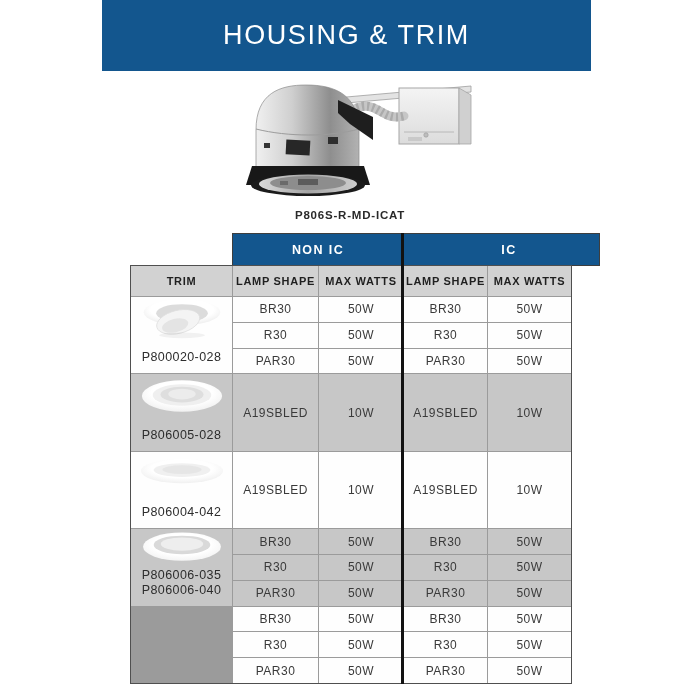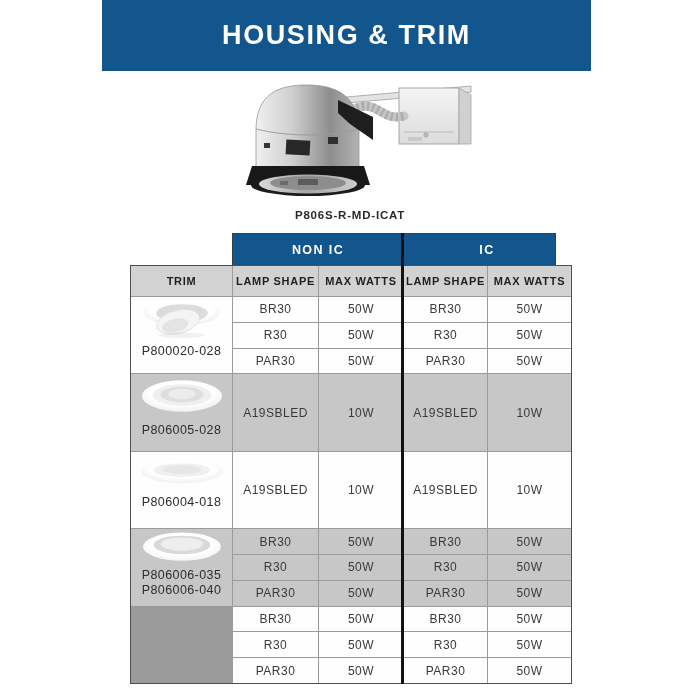--- a/index.html
+++ b/index.html
@@ -4,53 +4,53 @@
 <style>
   html,body{margin:0;padding:0;background:#ffffff;}
   body{width:700px;height:700px;position:relative;font-family:"Liberation Sans","DejaVu Sans",sans-serif;overflow:hidden;}
 
   .title-banner{
     position:absolute;left:102px;top:0;width:489px;height:71px;
     background:#13568E;color:#fff;
     display:flex;flex-direction:column;align-items:center;justify-content:center;
     text-align:center;
   }
-  .title-line{font-weight:bold;font-size:27px;line-height:31px;letter-spacing:1.6px;}
+  .title-line{font-weight:normal;font-size:27px;line-height:31px;letter-spacing:1.6px;}
 
   .housing-wrap{position:absolute;left:240px;top:80px;width:235px;height:125px;}
 
   .model-label{
     position:absolute;left:0;top:209px;width:700px;text-align:center;
     font-size:11.5px;font-weight:bold;letter-spacing:0.8px;color:#2a2a2a;
   }
 
   .group-hdr{
     position:absolute;top:233px;height:33px;background:#13568E;color:#ffffff;
     display:flex;align-items:center;justify-content:center;
     font-weight:bold;font-size:12.5px;letter-spacing:1.4px;
     box-sizing:border-box;border:1px solid #3e3e3e;
   }
   #gh-nonic{left:232px;width:172px;}
-  #gh-ic{left:402px;width:154px;padding-left:16px;}
+  #gh-ic{left:402px;width:198px;padding-left:16px;}
 
   .tbl{
     position:absolute;left:130px;top:265px;width:442px;height:419px;
     box-sizing:border-box;border:1px solid #4f4f4f;background:#9b9b9b;
     display:grid;
     grid-template-columns:101px 85px 84px 83px 83px;
     grid-template-rows:30px repeat(15, 24.8px);
     gap:1px;
   }
   .cell{
     display:flex;align-items:center;justify-content:center;
     background:#fefefe;font-size:12px;color:#3a3a3a;letter-spacing:0.5px;
   }
   .chdr{background:#D2D2D2;font-weight:bold;font-size:11px;color:#1f1f1f;letter-spacing:0.7px;}
   .gray{background:#C7C7C7;}
-  .trim-cell{flex-direction:column;justify-content:flex-start;padding-bottom:8px;box-sizing:border-box;}
+  .trim-cell{flex-direction:column;justify-content:space-between;padding-bottom:8px;box-sizing:border-box;}
   .trim-art{margin-bottom:3px;}
   .trim-label{font-size:12.5px;color:#2d2d2d;letter-spacing:0.4px;line-height:15px;text-align:center;}
 
   .group-divider{
     position:absolute;left:401px;top:233px;width:3px;height:451px;background:#121212;
   }
 </style>
 </head>
 <body>
 
@@ -177,21 +177,21 @@
       <defs>
           <radialGradient id="fe3" cx="0.5" cy="0.4" r="0.75">
         <stop offset="0.5" stop-color="#ffffff"></stop>
             <stop offset="1" stop-color="#e6e6e6"></stop>
           </radialGradient>
       </defs>
       <ellipse cx="46" cy="19" rx="42" ry="12.5" fill="url(#fe3)"></ellipse>
       <ellipse cx="46" cy="18" rx="29" ry="7" fill="#f0f0f0"></ellipse>
       <ellipse cx="46" cy="17.5" rx="20" ry="4.5" fill="#e6e6e6"></ellipse>
     </svg>
-    <div class="trim-label">P806004-018</div>
+    <div class="trim-label">P806004-042</div>
   </div>
   <div class="cell" style="grid-area:8/2/11/3">A19SBLED</div>
   <div class="cell" style="grid-area:8/3/11/4">10W</div>
   <div class="cell" style="grid-area:8/4/11/5">A19SBLED</div>
   <div class="cell" style="grid-area:8/5/11/6">10W</div>
 
   <div class="cell gray trim-cell" style="grid-area:11/1/14/2">
     <svg class="trim-art" width="92" height="40" viewBox="0 0 94 40">
       <defs>
           <radialGradient id="fe4" cx="0.5" cy="0.42" r="0.75">

